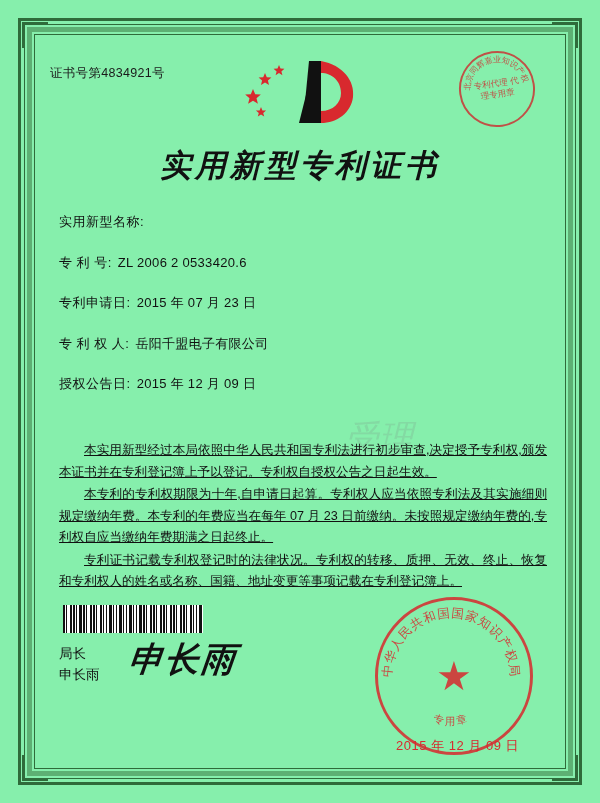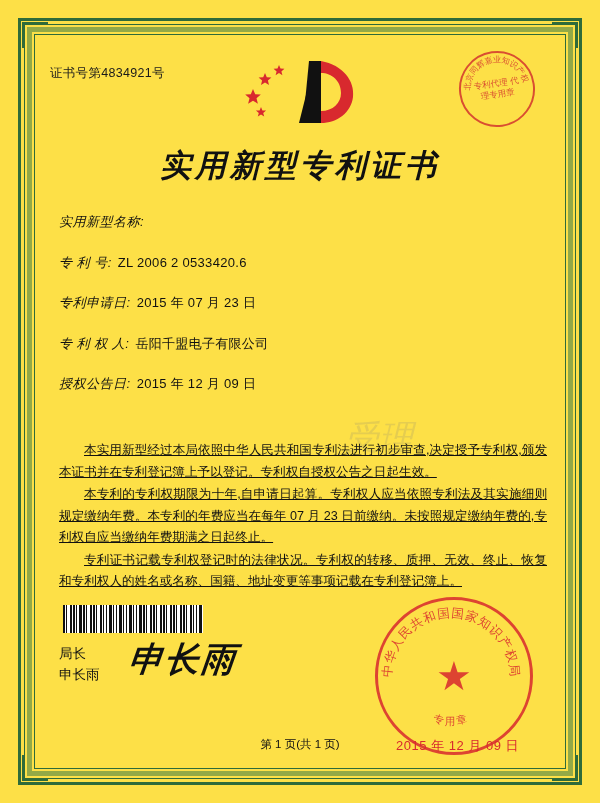--- a/index.html
+++ b/index.html
@@ -7,21 +7,21 @@
     padding: 0;
     background: #b9b9b9;
   }
   body {
     font-family: "Liberation Sans", sans-serif;
   }
   .page {
     position: relative;
     width: 600px;
     height: 803px;
-    background: #fde047;
+    background: #86efac;
     overflow: hidden;
   }
   
   .border-outer {
     position: absolute;
     left: 18px; top: 18px; right: 18px; bottom: 18px;
     border: 3px solid #2f6b3a;
     box-sizing: border-box;
   }
   .border-inner {
@@ -123,21 +123,20 @@
     color: #111;
   }
   .field-row {
     display: flex;
     align-items: baseline;
     margin-bottom: 22.5px;
   }
   .field-label {
     white-space: nowrap;
     letter-spacing: .5px;
-    font-style: italic;
   }
   .field-value {
     margin-left: 6px;
     letter-spacing: .3px;
   }
   .body-text {
     position: absolute;
     top: 395px;
     left: 14px;
     right: 8px;
@@ -331,15 +330,14 @@
         </text>
         <text font-size="11" fill="#d8292e" font-family="DejaVu Sans, sans-serif" letter-spacing="2">
           <textPath href="#arcbottom" startOffset="50%" text-anchor="middle">专用章</textPath>
         </text>
       </svg>
       <div class="star">★</div>
     </div>
 
     <div class="seal-date">2015 年 12 月 09 日</div>
 
-    <div class="page-footer">第 1 页(共 1 页)</div>
   </div>
 </div>
 
 </body></html>

